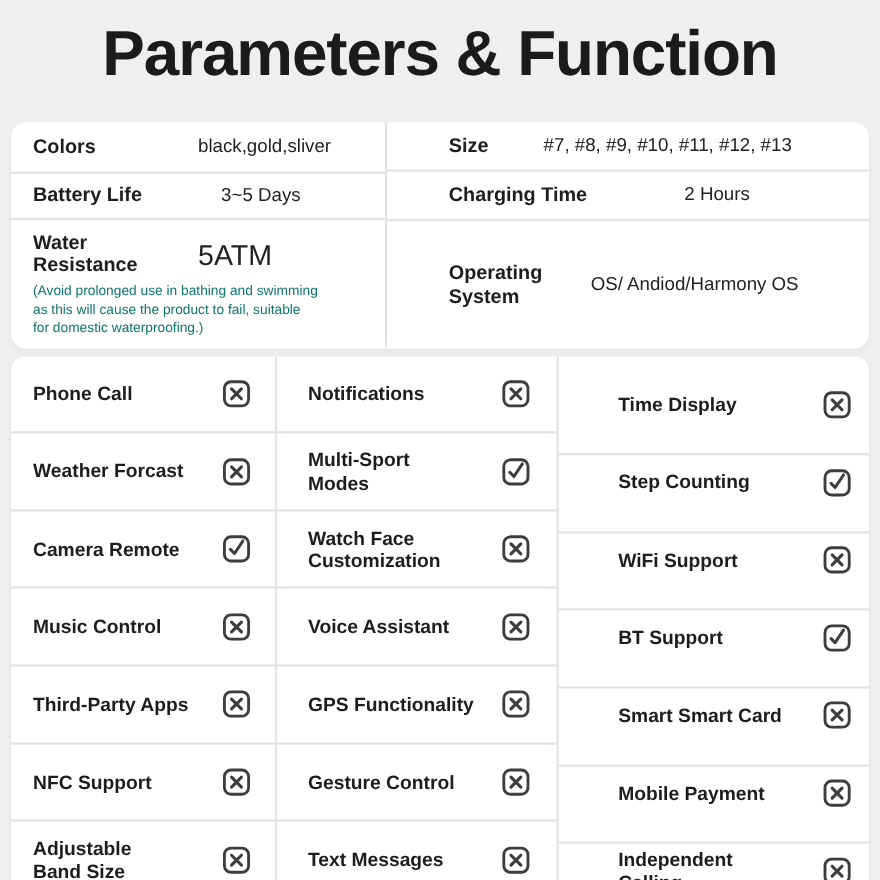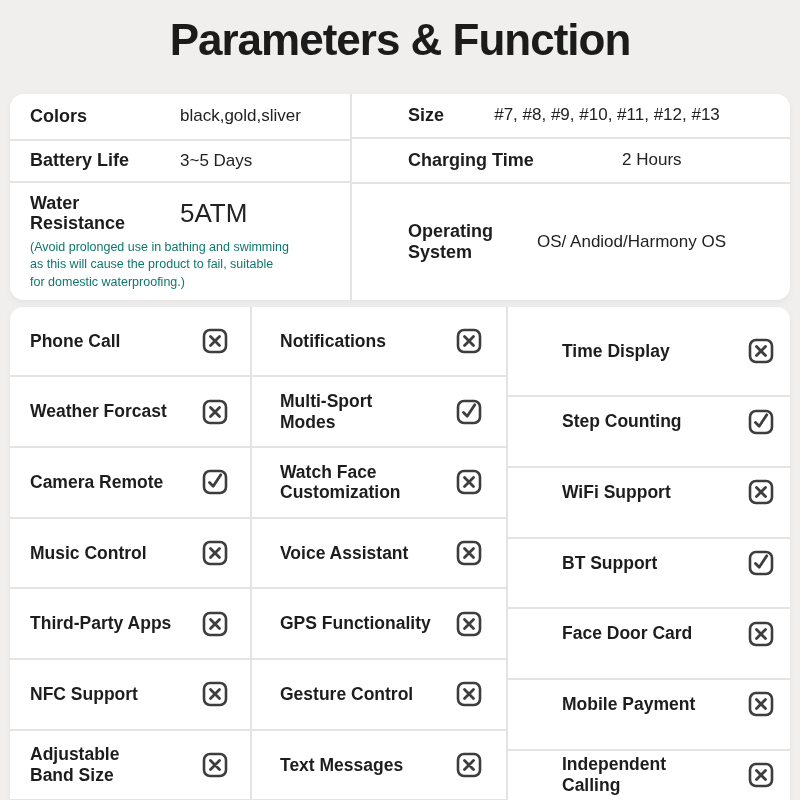--- a/index.html
+++ b/index.html
@@ -7,21 +7,21 @@
   body {
     background: #f0efed;
     font-family: "Liberation Sans", sans-serif;
     color: #1d1d1d;
     overflow: hidden;
   }
   .page { width: 800px; height: 800px; padding-top: 14px; }
 
   .title {
     text-align: center;
-    font-size: 44px;
+    font-size: 58px;
     font-weight: bold;
     letter-spacing: -1px;
     line-height: 1.2;
     color: #1b1b1b;
     margin-bottom: 27px;
   }
 
   .card {
     background: #ffffff;
     border-radius: 14px;
@@ -39,37 +39,37 @@
   .spec-row {
     display: flex;
     align-items: center;
     padding-left: 20px;
     padding-right: 12px;
   }
   .spec-col.right .spec-row { padding-left: 56px; padding-right: 20px; }
   .spec-row + .spec-row { border-top: 2px solid #e4e3e1; }
 
   .sl1 { height: 45px; }
-  .sl2 { height: 42px; }
+  .sl2 { height: 42px; gap: 21px; }
   .sl3 { flex: 1; flex-direction: column; align-items: stretch; justify-content: flex-start; padding-top: 10px; }
   .sr1 { height: 43px; }
   .sr2 { height: 45px; }
   .sr3 { flex: 1; }
 
   .spec-label {
     font-weight: bold;
     font-size: 18px;
     white-space: pre-line;
     line-height: 1.15;
   }
   .spec-col.left .spec-label { flex: 0 0 150px; }
   .spec-value { font-size: 17px; color: #222; }
   .spec-col.right .spec-value { flex: 1; text-align: center; }
 
-  .water-main { display: flex; align-items: flex-start; }
+  .water-main { display: flex; align-items: center; }
   .water-main .spec-value { font-size: 26px; padding-top: 5px; }
   .spec-note {
     font-size: 12.5px;
     line-height: 1.38;
     color: #0f766e;
     margin-top: 5px;
     white-space: pre-line;
   }
 
   
@@ -349,21 +349,21 @@
         <span class="feat-label">BT Support</span>
         <span class="checkbox checked">
 
           <svg class="check" width="26" height="26" viewBox="0 0 26 26">
               <rect x="2" y="2" width="22" height="22" rx="6" fill="none" stroke="#3d3d3d" stroke-width="2.6"></rect>
               <path d="M7.5 13.5 L11.2 17.2 L18.8 5.8" stroke="#3d3d3d" stroke-width="2.8" stroke-linecap="round" stroke-linejoin="round" fill="none"></path>
             </svg>
         </span>
       </div>
       <div class="feat-cell">
-        <span class="feat-label">Face Door Card</span>
+        <span class="feat-label">Smart Smart Card</span>
         <span class="checkbox crossed">
           <svg class="cross" width="26" height="26" viewBox="0 0 26 26">
               <rect x="2" y="2" width="22" height="22" rx="6" fill="none" stroke="#3d3d3d" stroke-width="2.6"></rect>
               <path d="M8.5 8.5 L17.5 17.5 M17.5 8.5 L8.5 17.5" stroke="#3d3d3d" stroke-width="2.8" stroke-linecap="round" fill="none"></path>
             </svg>
 
         </span>
       </div>
       <div class="feat-cell">
         <span class="feat-label">Mobile Payment</span>

